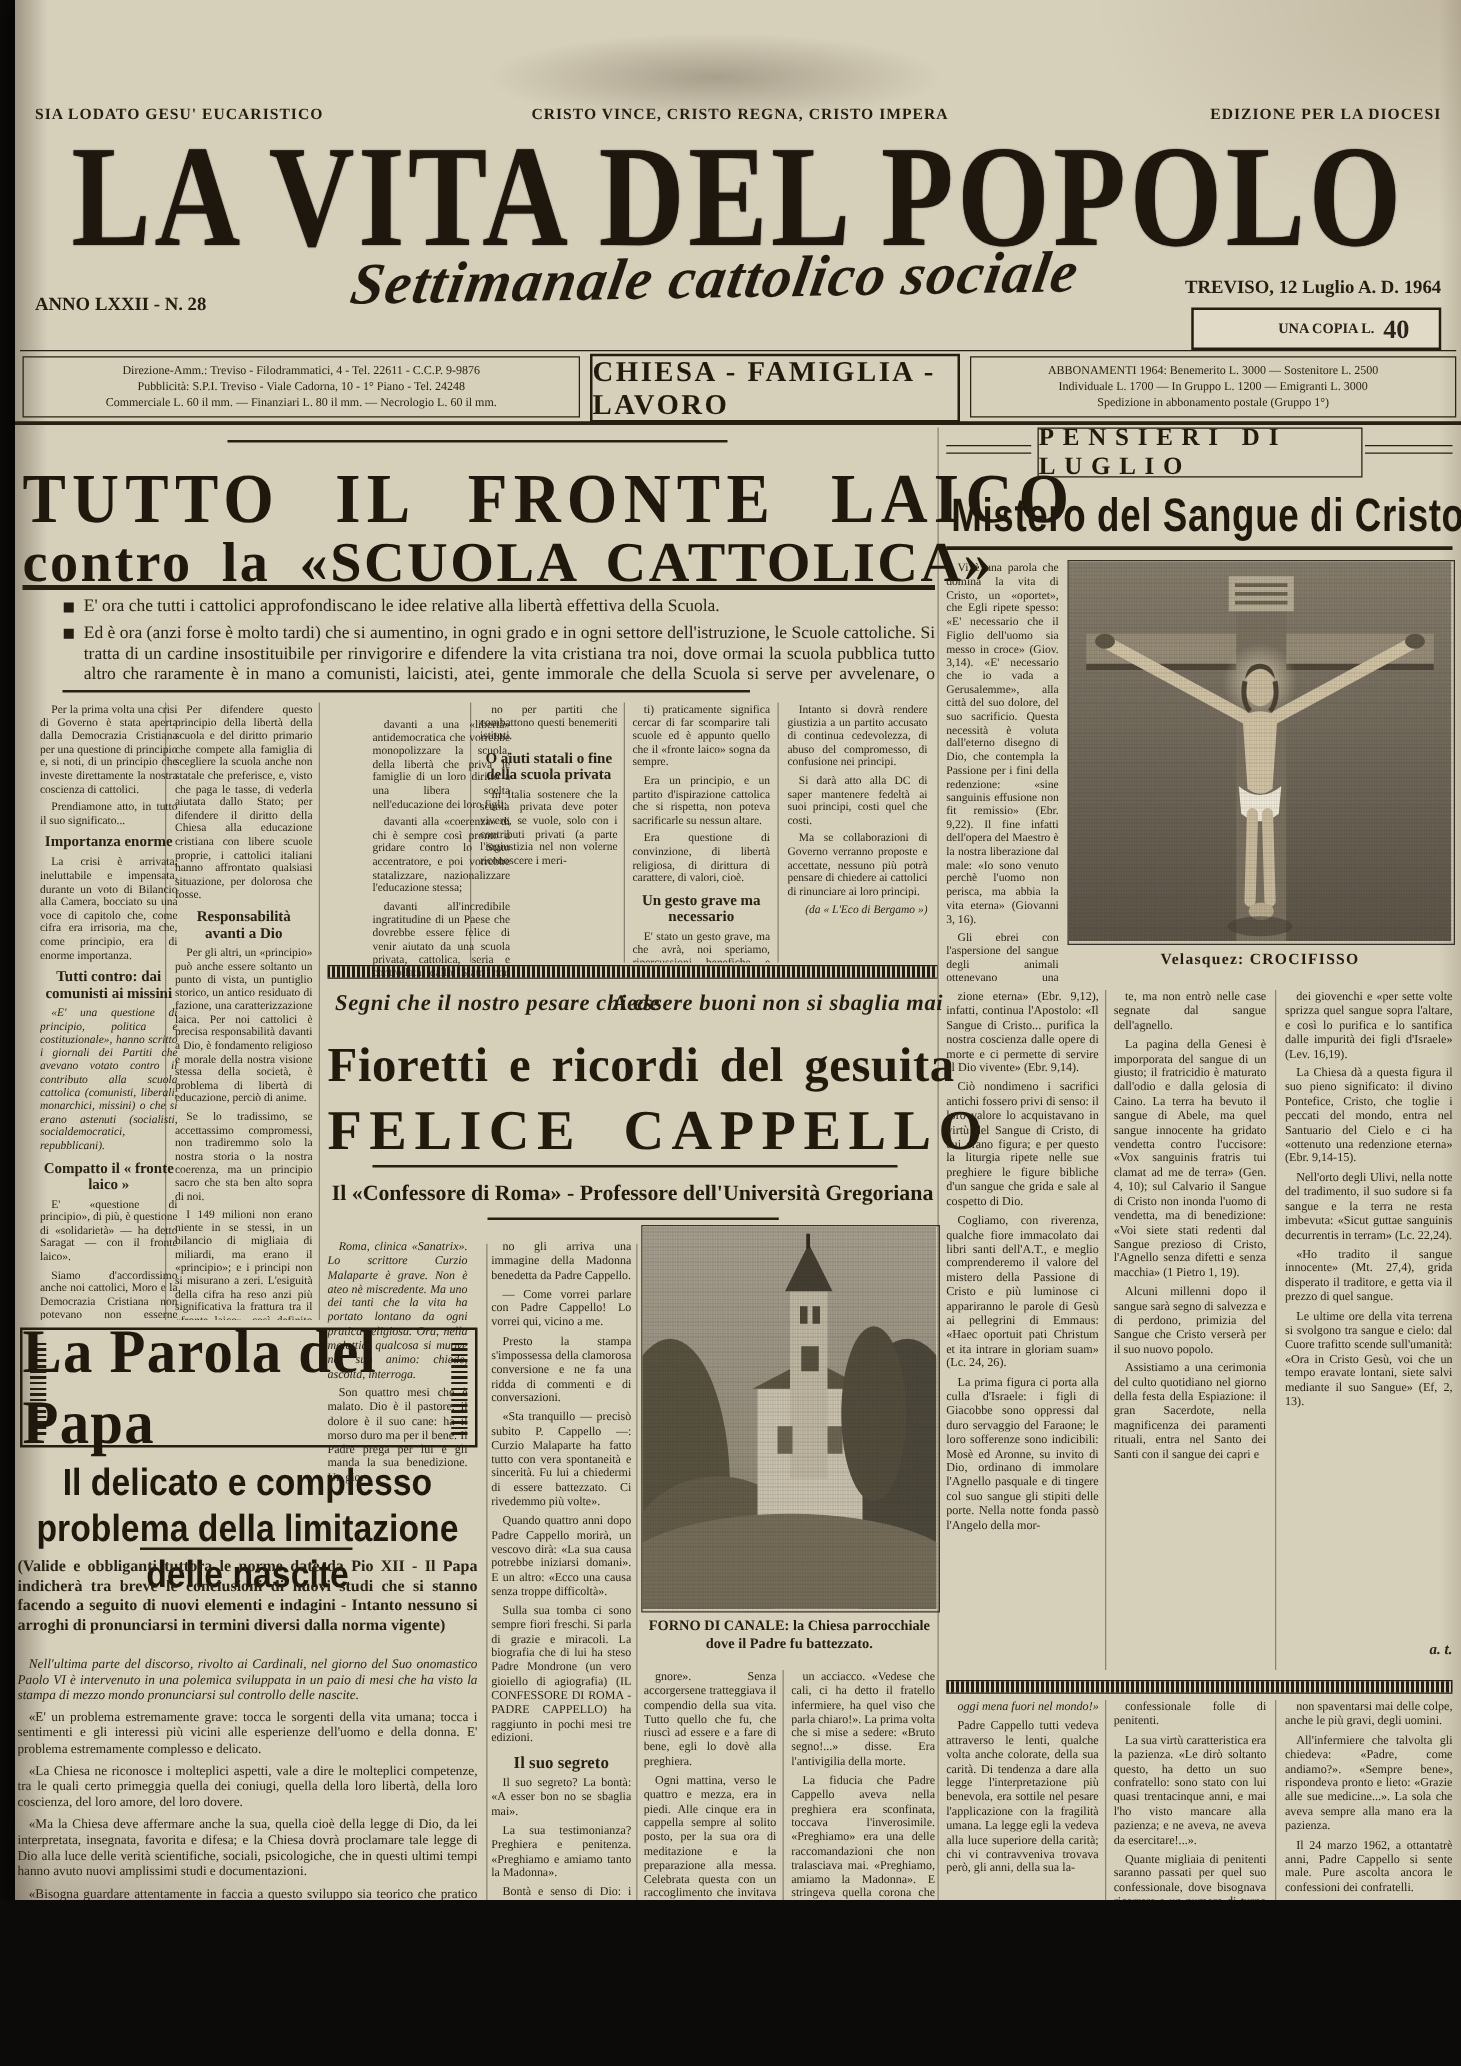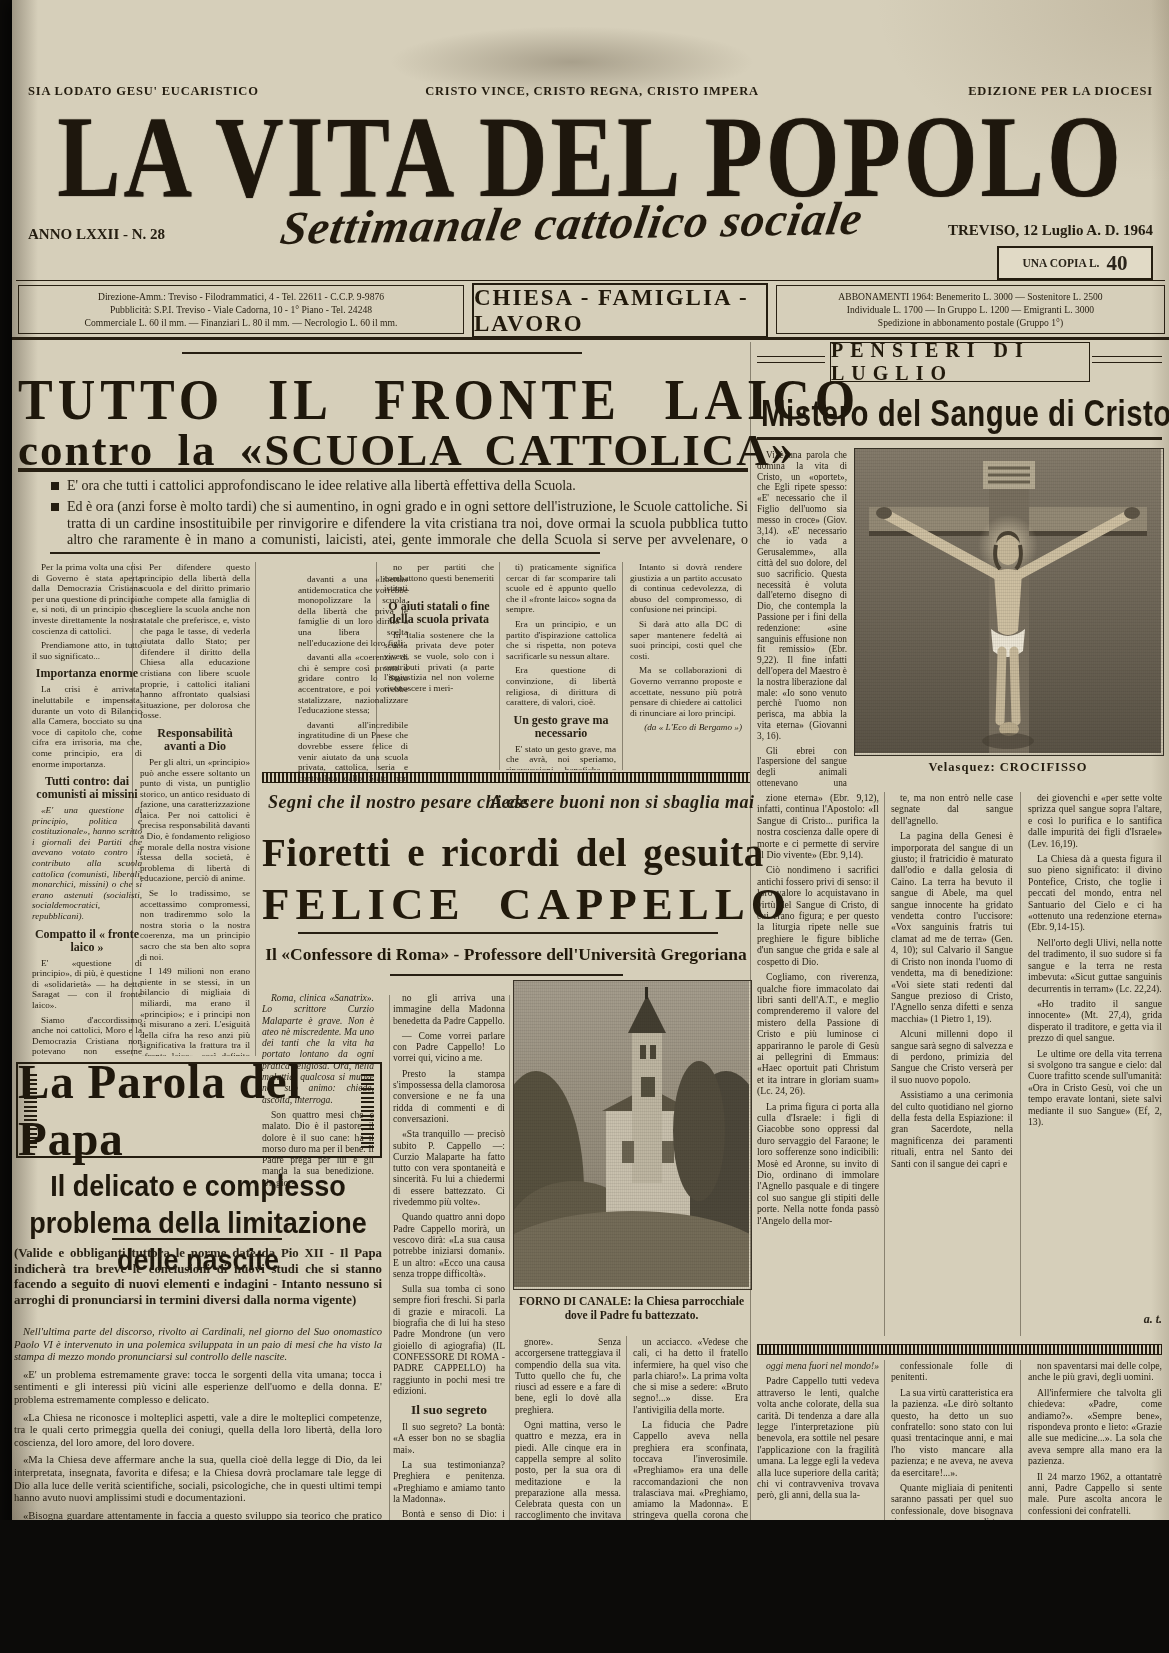--- a/index.html
+++ b/index.html
@@ -15,24 +15,24 @@
       linear-gradient(270deg, rgba(60,48,28,.14), rgba(60,48,28,0) 18px),
       linear-gradient(0deg, rgba(70,58,36,.22), rgba(70,58,36,0) 34px);
     box-shadow: -6px 0 14px rgba(0,0,0,.6);}
   .abs{position:absolute;}
   .rule{background:#271f12;}
   .vrule{background:rgba(44,36,22,.45);width:1px;}
   .drule{height:5px;border-top:1.6px solid #271f12;border-bottom:1.6px solid #271f12;}
   .hatch{height:9px;background:repeating-linear-gradient(90deg,#241c10 0 2px,rgba(214,207,186,.2) 2px 4px);border-top:1px solid #241c10;border-bottom:1px solid #241c10;}
   .ear{font-size:12.5px;font-weight:700;letter-spacing:.8px;color:#241d10;white-space:nowrap;}
   .masthead{text-align:center;font-weight:700;font-size:95px;line-height:1;color:#1e170d;letter-spacing:3px;white-space:nowrap;transform:scaleY(1.22);transform-origin:top center;text-shadow:0 0 1px rgba(30,23,13,.85);}
-  .issue{font-size:15px;font-weight:700;color:#241d10;}
+  .issue{font-size:15px;font-weight:700;color:#241d10;margin-top:10px;}
   .script-sub{font-size:47px;font-weight:700;font-style:italic;color:#221a0e;transform:skewX(-10deg) rotate(-1deg);letter-spacing:1px;}
   .dateline{font-size:15px;font-weight:700;color:#241d10;}
-  .pricebox{border:2px solid #241d10;display:flex;align-items:center;justify-content:center;gap:7px;background:rgba(235,229,210,.5);}
+  .pricebox{border:2px solid #241d10;display:flex;align-items:center;justify-content:center;gap:7px;background:rgba(235,229,210,.5);padding-left:44px;}
   .pricebox .lbl{font-size:11.5px;font-weight:700;}
   .pricebox .val{font-size:21px;font-weight:700;}
   .ibox{border:1.2px solid #2a2214;display:flex;flex-direction:column;justify-content:center;text-align:center;font-size:9.6px;line-height:13px;color:#2a2214;}
   .ibox-c{border:2px solid #241d10;display:flex;align-items:center;justify-content:center;font-size:23px;font-weight:700;letter-spacing:2px;color:#221a0c;}
   .kicker{font-size:27px;color:#221a0c;text-align:center;letter-spacing:1px;}
   .hl1{font-size:52px;font-weight:700;color:#1f180c;text-align:center;white-space:nowrap;letter-spacing:5px;word-spacing:26px;transform:scaleY(1.08);transform-origin:top center;}
   .hl2{font-size:45px;font-weight:700;color:#1f180c;text-align:center;white-space:nowrap;letter-spacing:2px;word-spacing:10px;}
   .col{overflow:hidden;text-align:justify;color:#29221596;color:#292215;}
   .col p{margin:0 0 4px;text-indent:9px;}
   .col p.pi{font-style:italic;}

